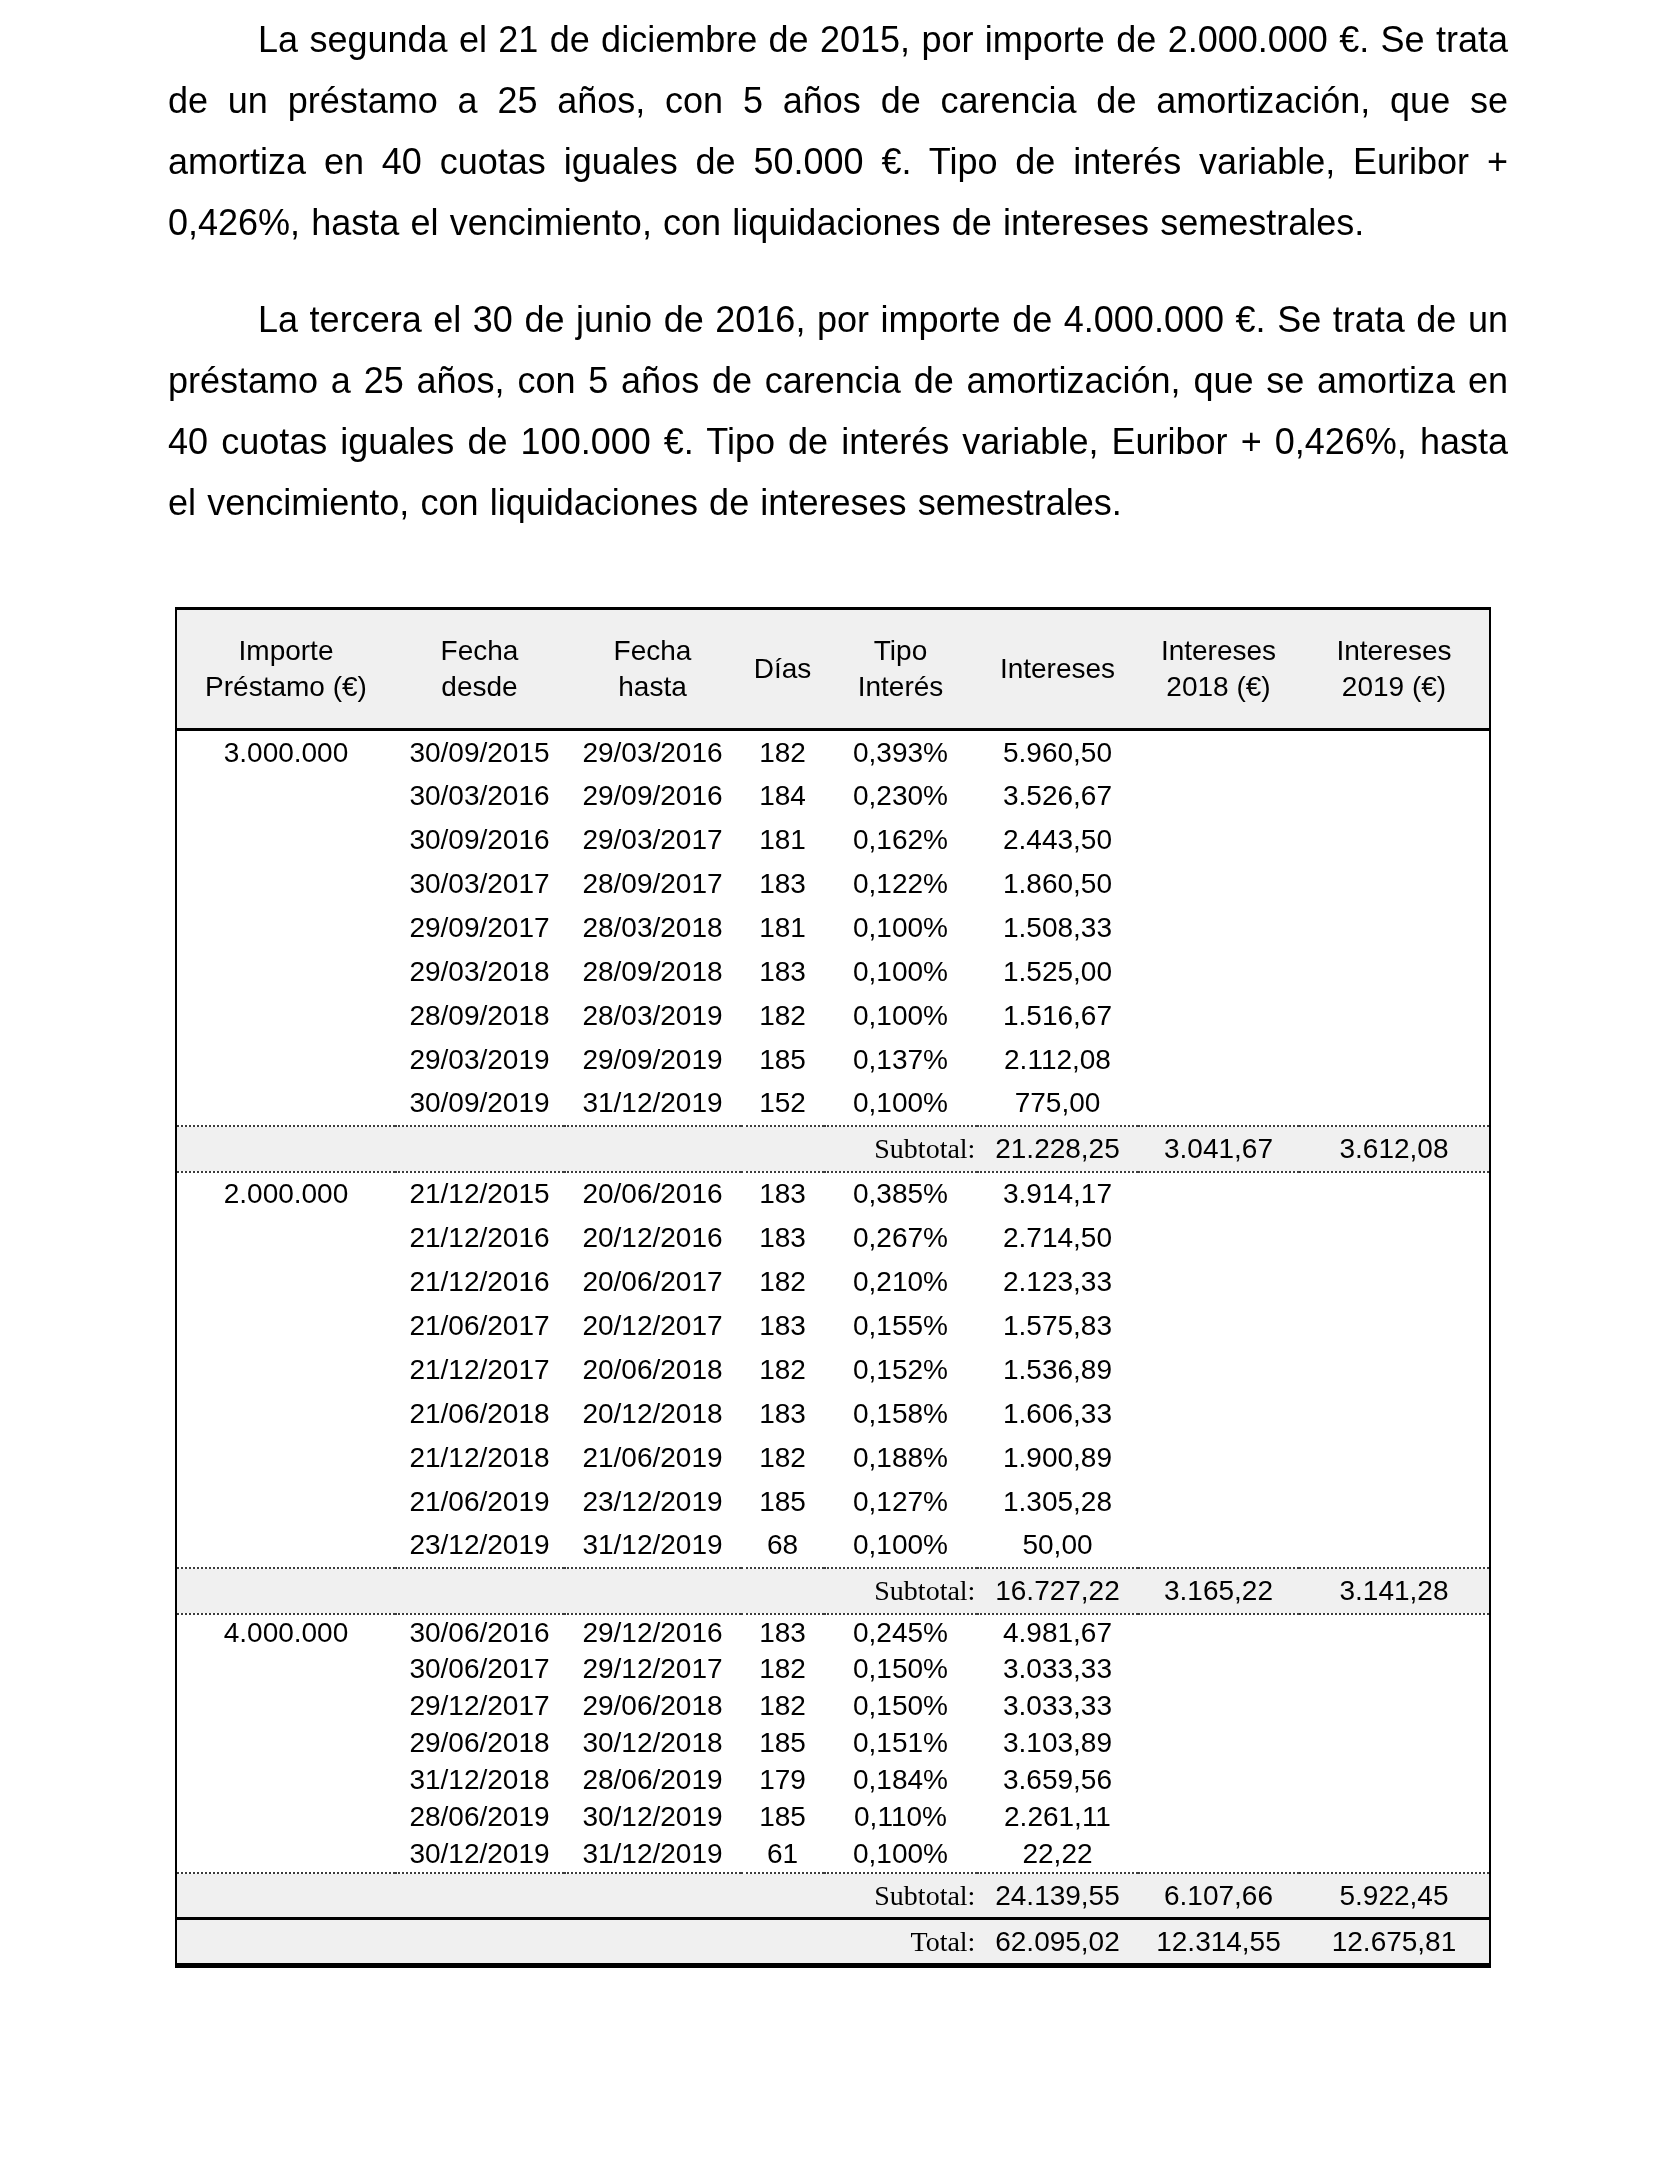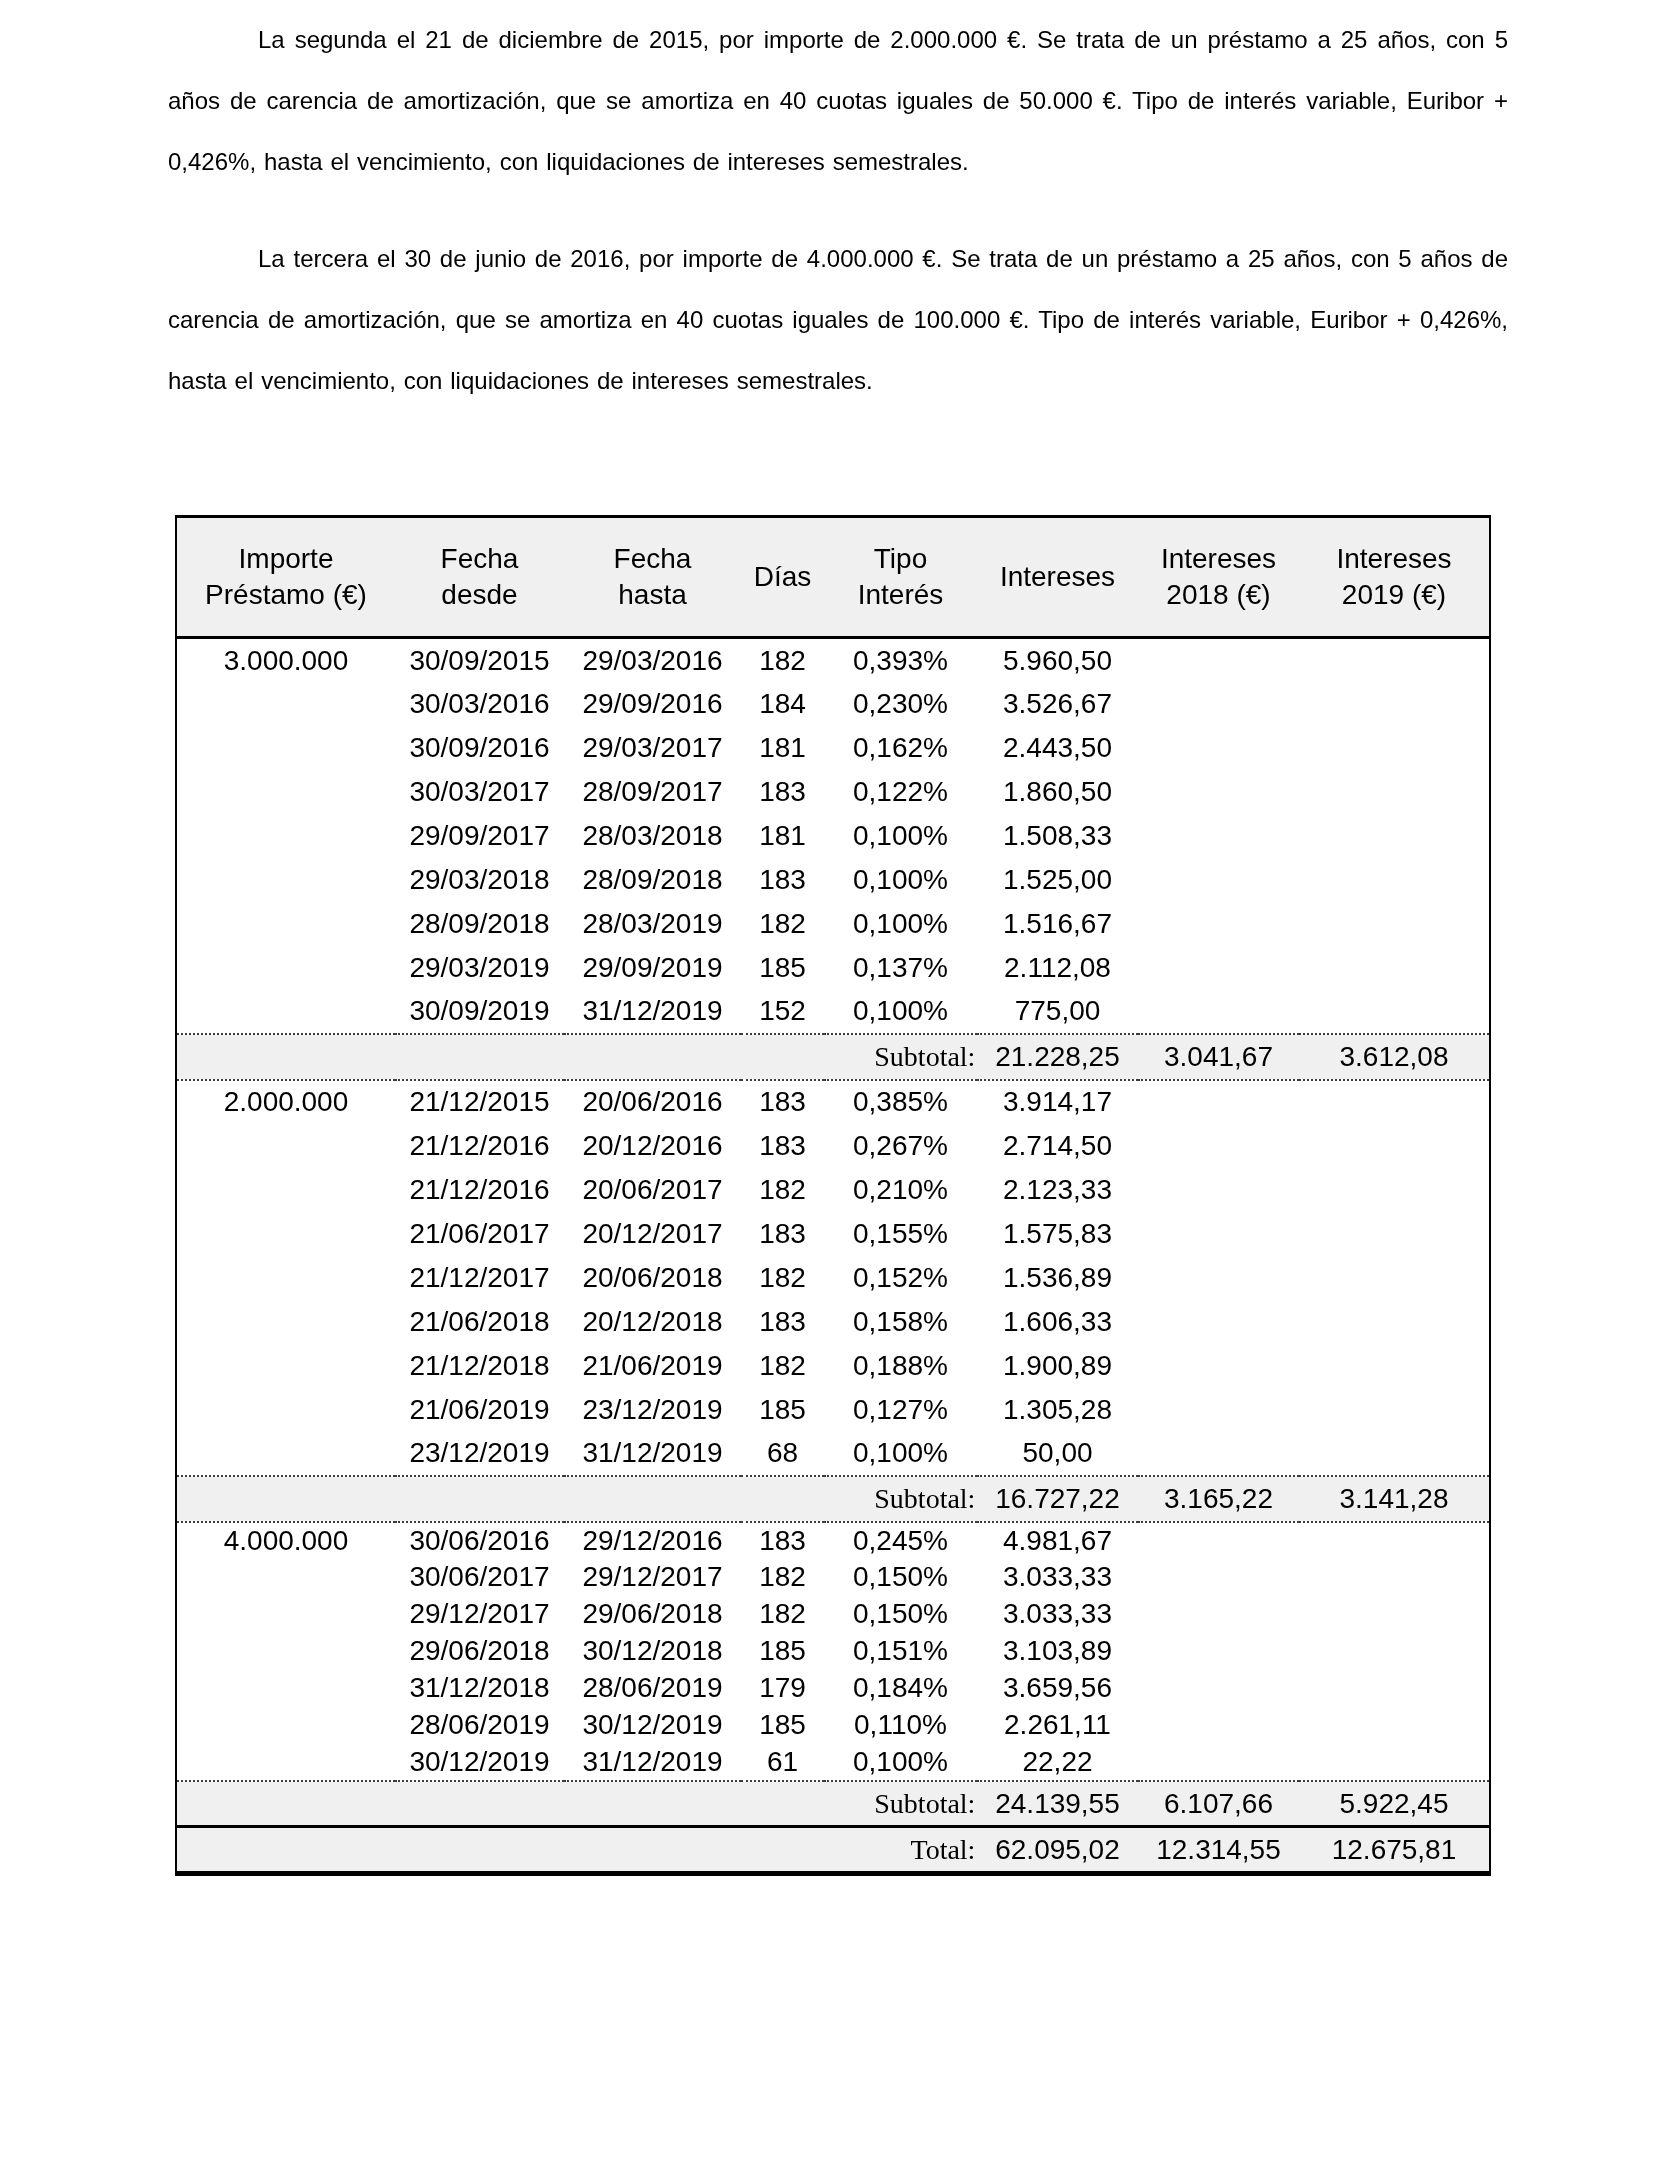--- a/index.html
+++ b/index.html
@@ -9,33 +9,33 @@
     background: #ffffff;
     color: #000000;
     font-family: "Liberation Sans", "DejaVu Sans", sans-serif;
     overflow: hidden;
   }
   .text-block {
     padding: 9.4px 164px 0 168px;
   }
   .text-block p {
     margin: 0;
-    font-size: 24px;
+    font-size: 36px;
     line-height: 61px;
     text-align: justify;
     text-indent: 90px;
     word-spacing: 1.2px;
   }
   .text-block p + p { margin-top: 36px; }
 
   table#interest-table {
     border-collapse: collapse;
     table-layout: fixed;
     width: 1314px;
-    margin: 104px 0 0 175px;
+    margin: 74px 0 0 175px;
     border: 2.4px solid #000;
     border-top-width: 3.9px;
     border-bottom-width: 5.5px;
   }
   #interest-table th, #interest-table td {
     padding: 0;
     font-size: 28px;
     font-weight: 400;
     text-align: center;
     vertical-align: middle;

